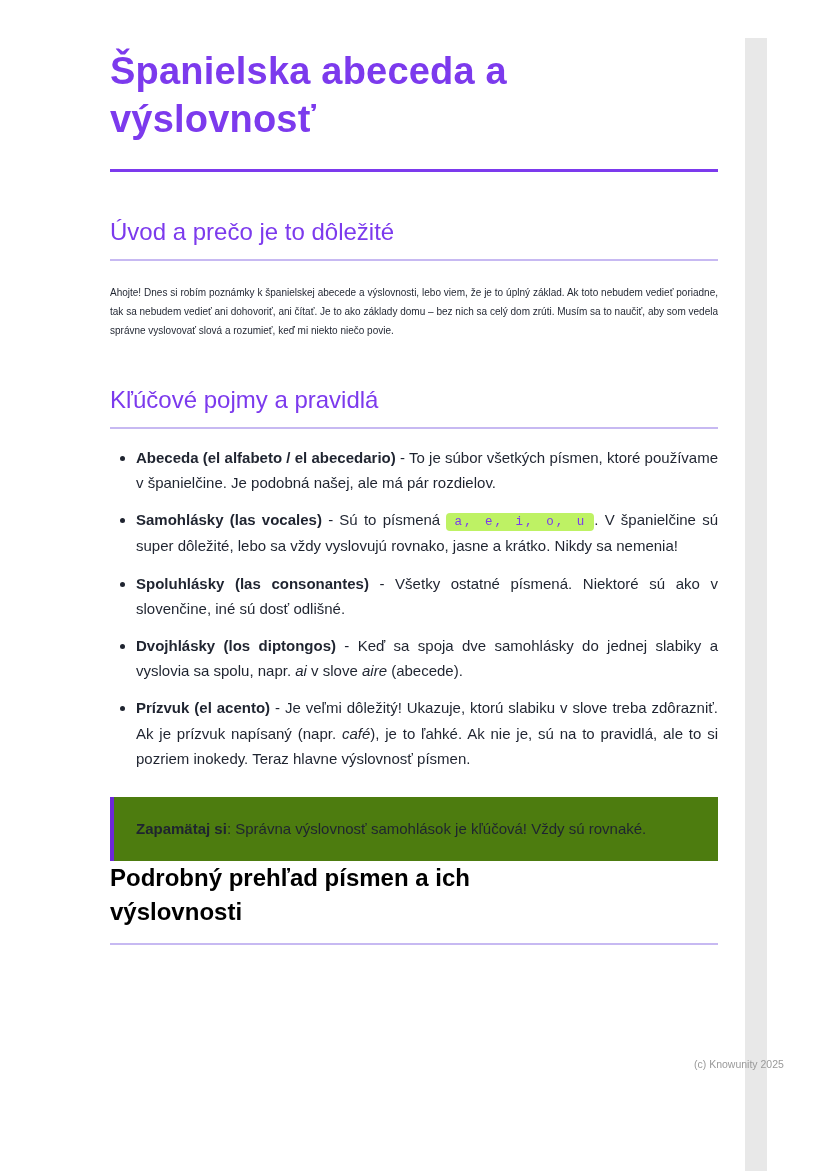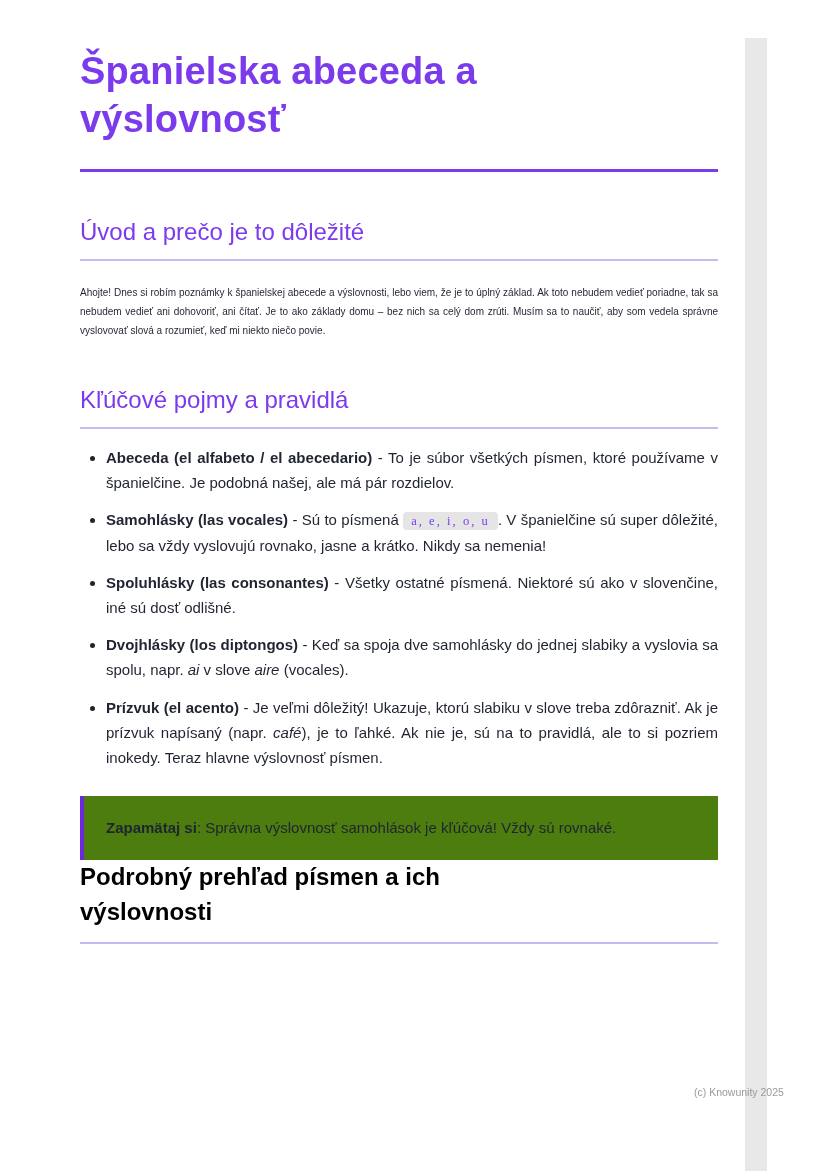--- a/index.html
+++ b/index.html
@@ -8,21 +8,21 @@
     height: 1171px;
     background: #ffffff;
     font-family: "Liberation Sans", sans-serif;
     overflow: hidden;
     position: relative;
   }
   .page {
     position: relative;
     width: 828px;
     height: 1167px;
-    padding: 48px 110px 0 80px;
+    padding: 48px 110px 0 110px;
   }
   .side-strip {
     position: absolute;
     top: 38px;
     left: 745px;
     width: 22px;
     height: 1133px;
     background: #e8e8e8;
   }
   h1.doc-title {
@@ -75,44 +75,44 @@
     color: #1f2430;
   }
   ul.key-list li {
     font-size: 15px;
     line-height: 1.68;
     text-align: justify;
     margin-bottom: 12px;
   }
   ul.key-list li::marker { color: #1f2430; }
   .code-chip {
-    font-family: Liberation Serif, serif;
+    font-family: Liberation Mono, monospace;
     font-size: 12.5px;
     letter-spacing: 2px;
     color: #7c3aed;
-    background: #e5e5e5;
+    background: #bef264;
     border-radius: 4px;
     padding: 2px 8px;
     white-space: nowrap;
   }
   .callout {
     margin-top: 26px;
     background: #4d7c0f;
     border-left: 4px solid #6d28d9;
     padding: 18px 22px;
   }
   .callout p {
     font-size: 15px;
     line-height: 1.85;
     color: #1f2430;
     text-align: justify;
   }
   .footer-credit {
     position: absolute;
-    top: 1086px;
+    top: 1058px;
     left: 694px;
     font-size: 10.5px;
     color: #9a9a9a;
     white-space: nowrap;
   }
   em { font-style: italic; }
   strong { font-weight: 700; }
 </style>
 </head>
 <body>
@@ -135,21 +135,21 @@
     <li>
       <strong>Abeceda (el alfabeto / el abecedario)</strong><span> - To je súbor všetkých písmen, ktoré používame v španielčine. Je podobná našej, ale má pár rozdielov.</span>
     </li>
     <li>
       <strong>Samohlásky (las vocales)</strong><span> - Sú to písmená </span><span class="code-chip">a, e, i, o, u</span><span>. V španielčine sú super dôležité, lebo sa vždy vyslovujú rovnako, jasne a krátko. Nikdy sa nemenia!</span>
     </li>
     <li>
       <strong>Spoluhlásky (las consonantes)</strong><span> - Všetky ostatné písmená. Niektoré sú ako v slovenčine, iné sú dosť odlišné.</span>
     </li>
     <li>
-      <strong>Dvojhlásky (los diptongos)</strong><span> - Keď sa spoja dve samohlásky do jednej slabiky a vyslovia sa spolu, napr. </span><em>ai</em><span> v slove </span><em>aire</em><span> (vocales).</span>
+      <strong>Dvojhlásky (los diptongos)</strong><span> - Keď sa spoja dve samohlásky do jednej slabiky a vyslovia sa spolu, napr. </span><em>ai</em><span> v slove </span><em>aire</em><span> (abecede).</span>
     </li>
     <li>
       <strong>Prízvuk (el acento)</strong><span> - Je veľmi dôležitý! Ukazuje, ktorú slabiku v slove treba zdôrazniť. Ak je prízvuk napísaný (napr. </span><em>café</em><span>), je to ľahké. Ak nie je, sú na to pravidlá, ale to si pozriem inokedy. Teraz hlavne výslovnosť písmen.</span>
     </li>
   </ul>
 
   <div class="callout">
     <p><strong>Zapamätaj si</strong><span>: Správna výslovnosť samohlások je kľúčová! Vždy sú rovnaké.</span></p>
   </div>
 

